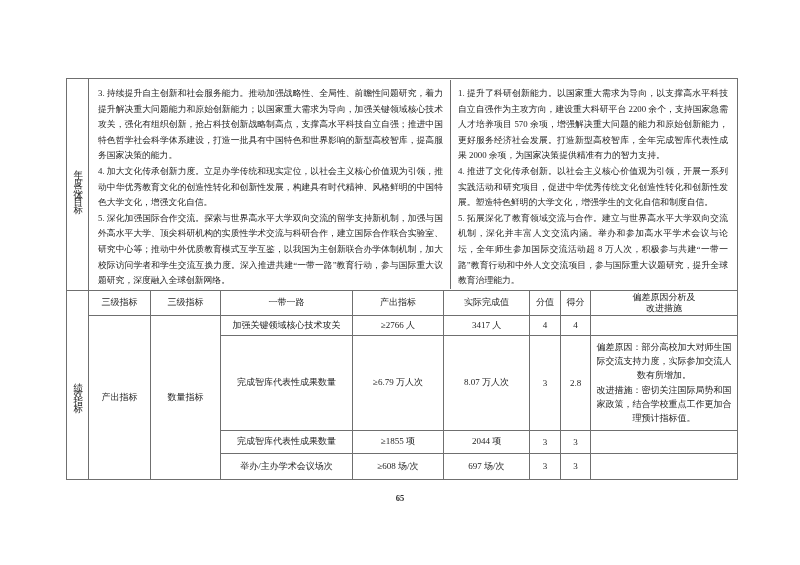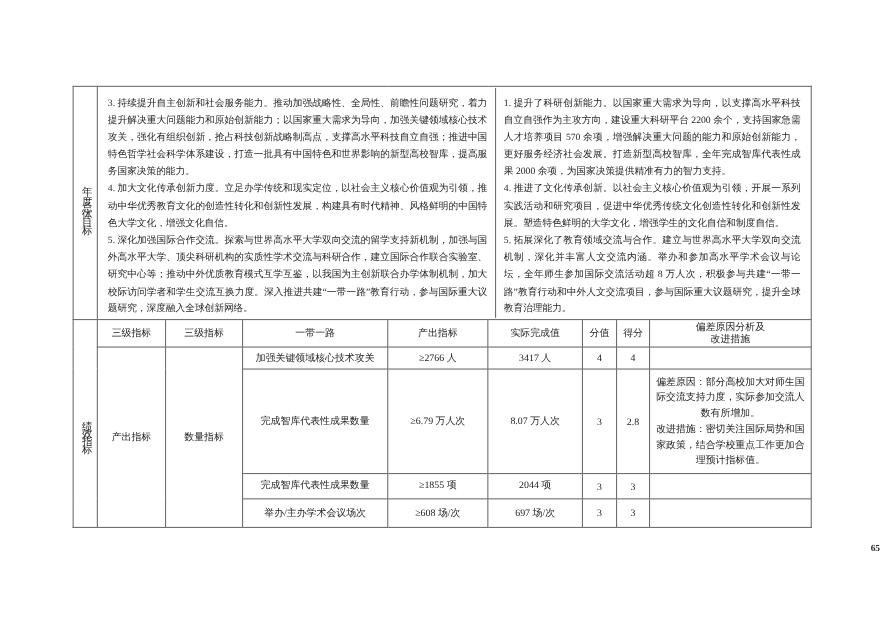--- a/index.html
+++ b/index.html
@@ -57,21 +57,21 @@
     vertical-align:top;
     font-size:8.8px;
     line-height:14.3px;
     padding:2px 4px;
     white-space:pre-line;
   }
   .page-number{
     position:absolute;
     left:0;right:0;
     top:493px;
-    text-align:right;
+    text-align:center;
     font-size:8.5px;
     font-weight:bold;
     color:#2a2a2a;
   }
 </style>
 </head>
 <body>
 
 <table class="report">
   <colgroup>

